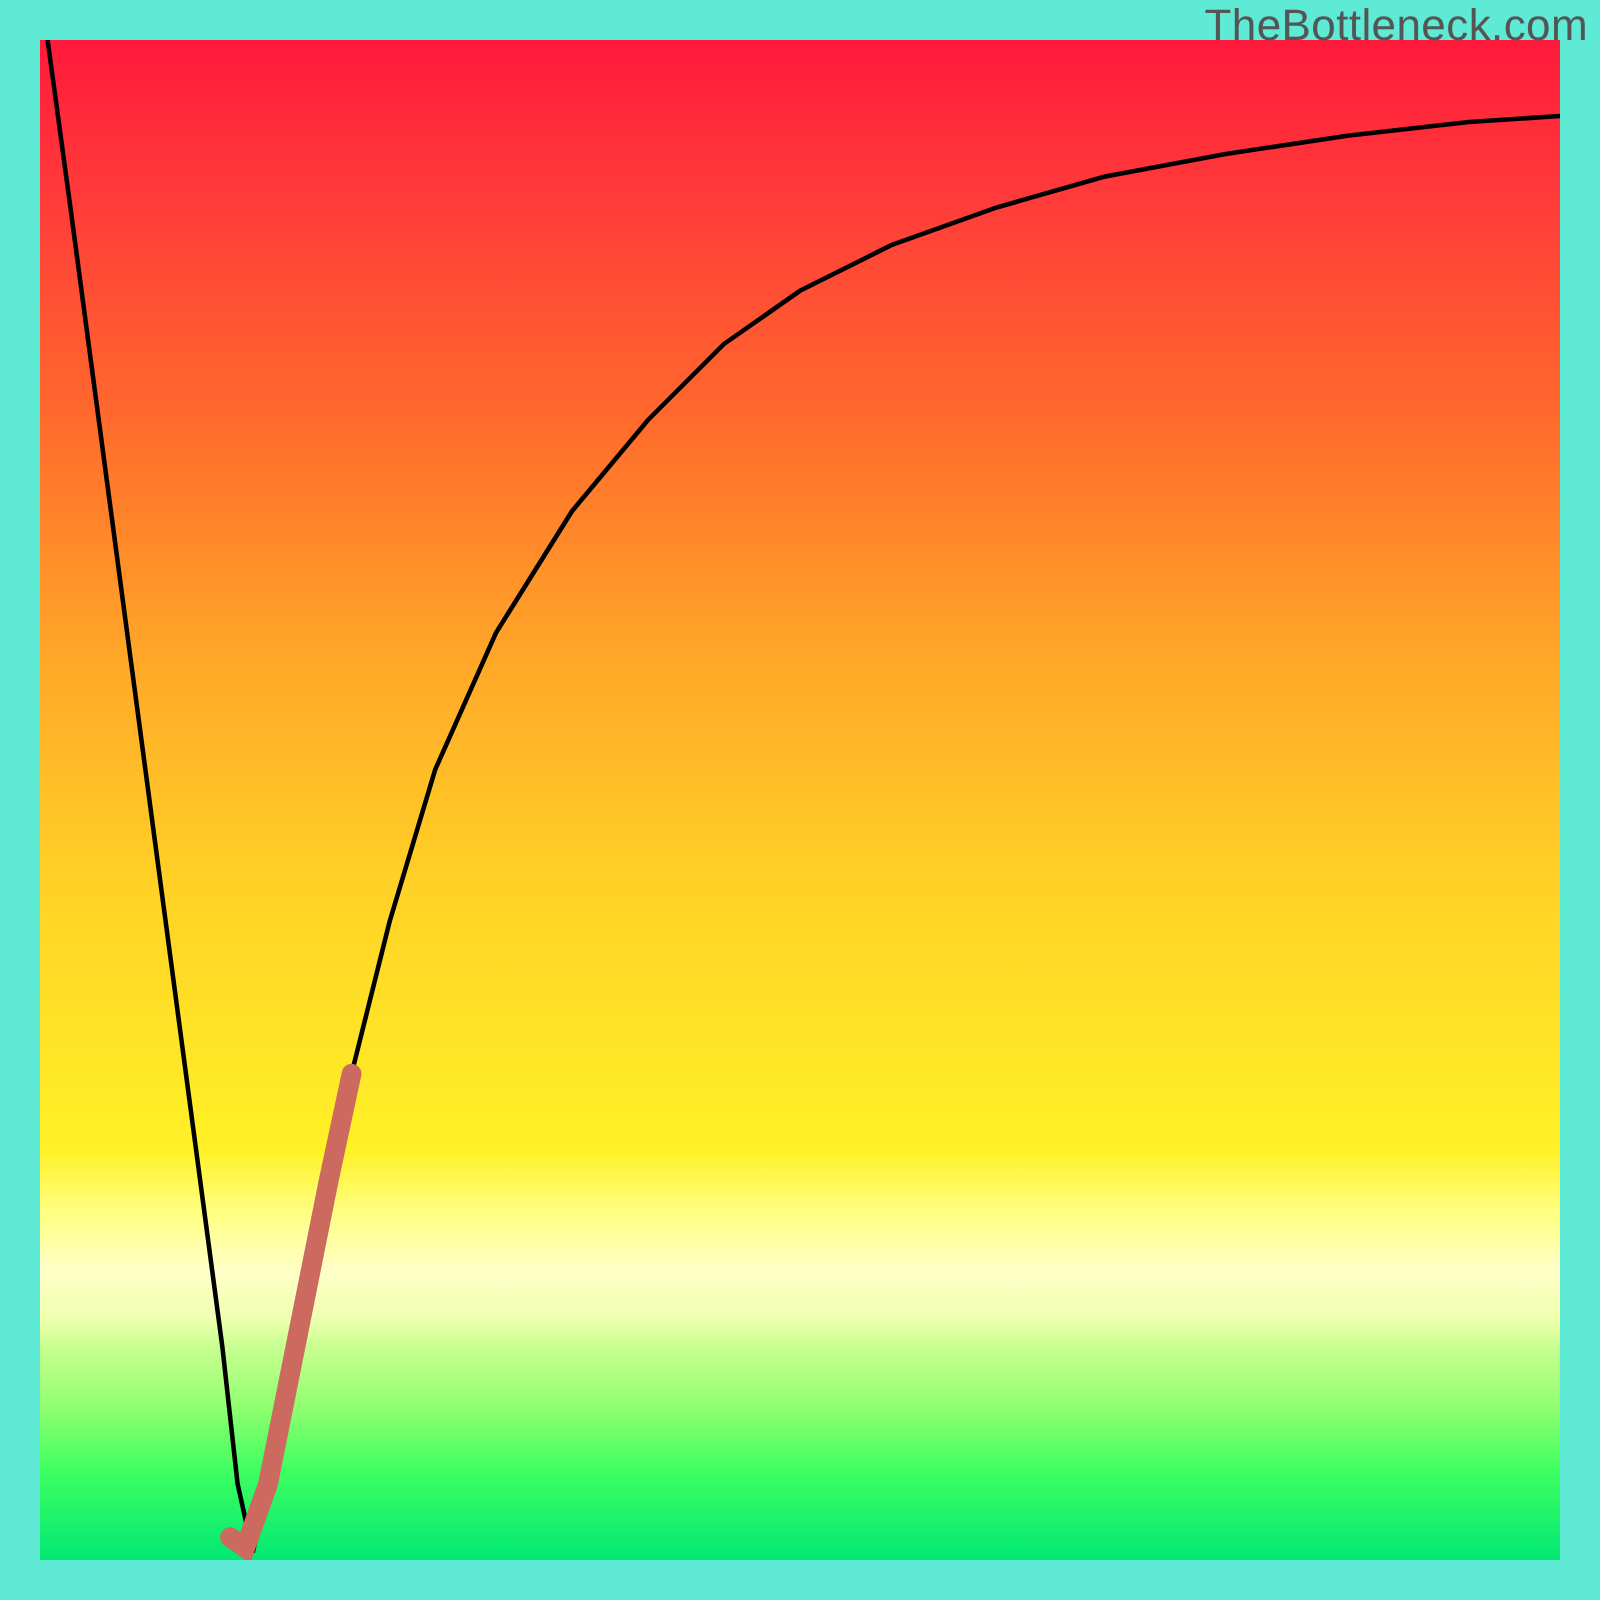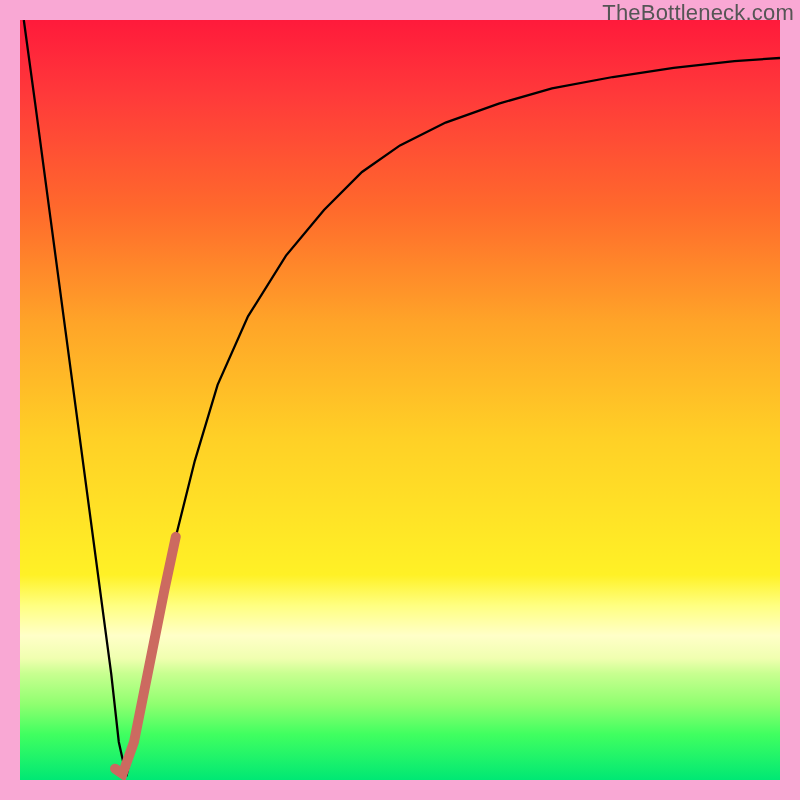--- a/index.html
+++ b/index.html
@@ -8,21 +8,21 @@
     width: 800px;
     height: 800px;
     overflow: hidden;
     background: #000;
     font-family: Arial, Helvetica, sans-serif;
   }
   .frame {
     position: relative;
     width: 800px;
     height: 800px;
-    background: #f9a8d4;
+    background: #5eead4;
   }
   .plot {
     position: absolute;
     left: 20px;
     top: 20px;
     width: 760px;
     height: 760px;
     background: linear-gradient(
       to bottom,
       #ff1a3b 0%,

